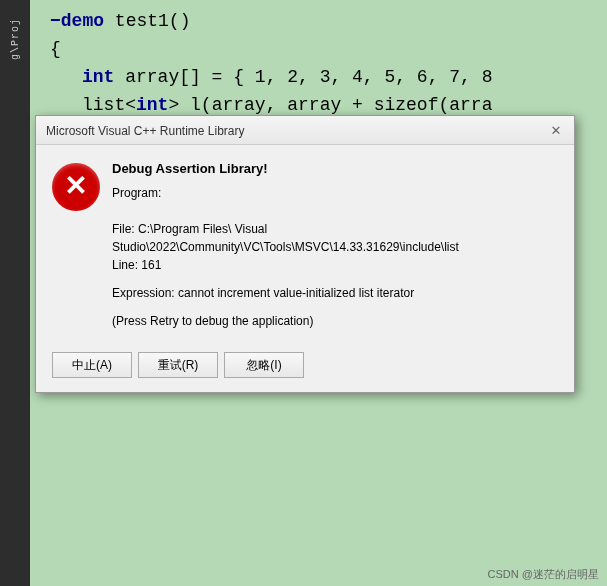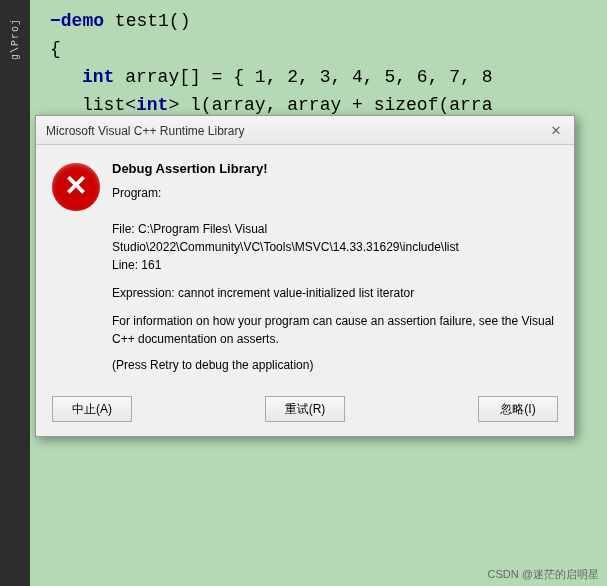--- a/index.html
+++ b/index.html
@@ -157,22 +157,22 @@
     }
 
     .error-press {
       font-size: 12px;
       color: #000;
       line-height: 1.5;
     }
 
     .dialog-buttons {
       display: flex;
-      justify-content: space-between;
-      gap: 12px;
+      justify-content: flex-start;
+      gap: 6px;
       padding: 10px 16px 14px;
       border-top: none;
     }
 
     .dialog-btn {
       min-width: 80px;
       height: 26px;
       background: linear-gradient(to bottom, #f8f8f8, #e8e8e8);
       border: 1px solid #aaa;
       font-family: 'Segoe UI', Arial, sans-serif;
@@ -246,21 +246,20 @@
 
     <div class="dialog-content">
       <div class="error-title">Debug Assertion Library!</div>
       <div class="error-details">
         <span>Program:</span><br>
         <br>
         <span>File: C:\Program Files\ Visual Studio\2022\Community\VC\Tools\MSVC\14.33.31629\include\list</span><br>
         <span>Line: 161</span>
       </div>
       <div class="error-expression">Expression: cannot increment value-initialized list iterator</div>
-      <div class="error-help">For information on how your program can cause an assertion failure, see the Visual C++ documentation on asserts.</div>
       <div class="error-press">(Press Retry to debug the application)</div>
     </div>
   </div>
 
   <div class="dialog-buttons">
     <button class="dialog-btn">中止(A)</button>
     <button class="dialog-btn">重试(R)</button>
     <button class="dialog-btn">忽略(I)</button>
   </div>
 </div>

